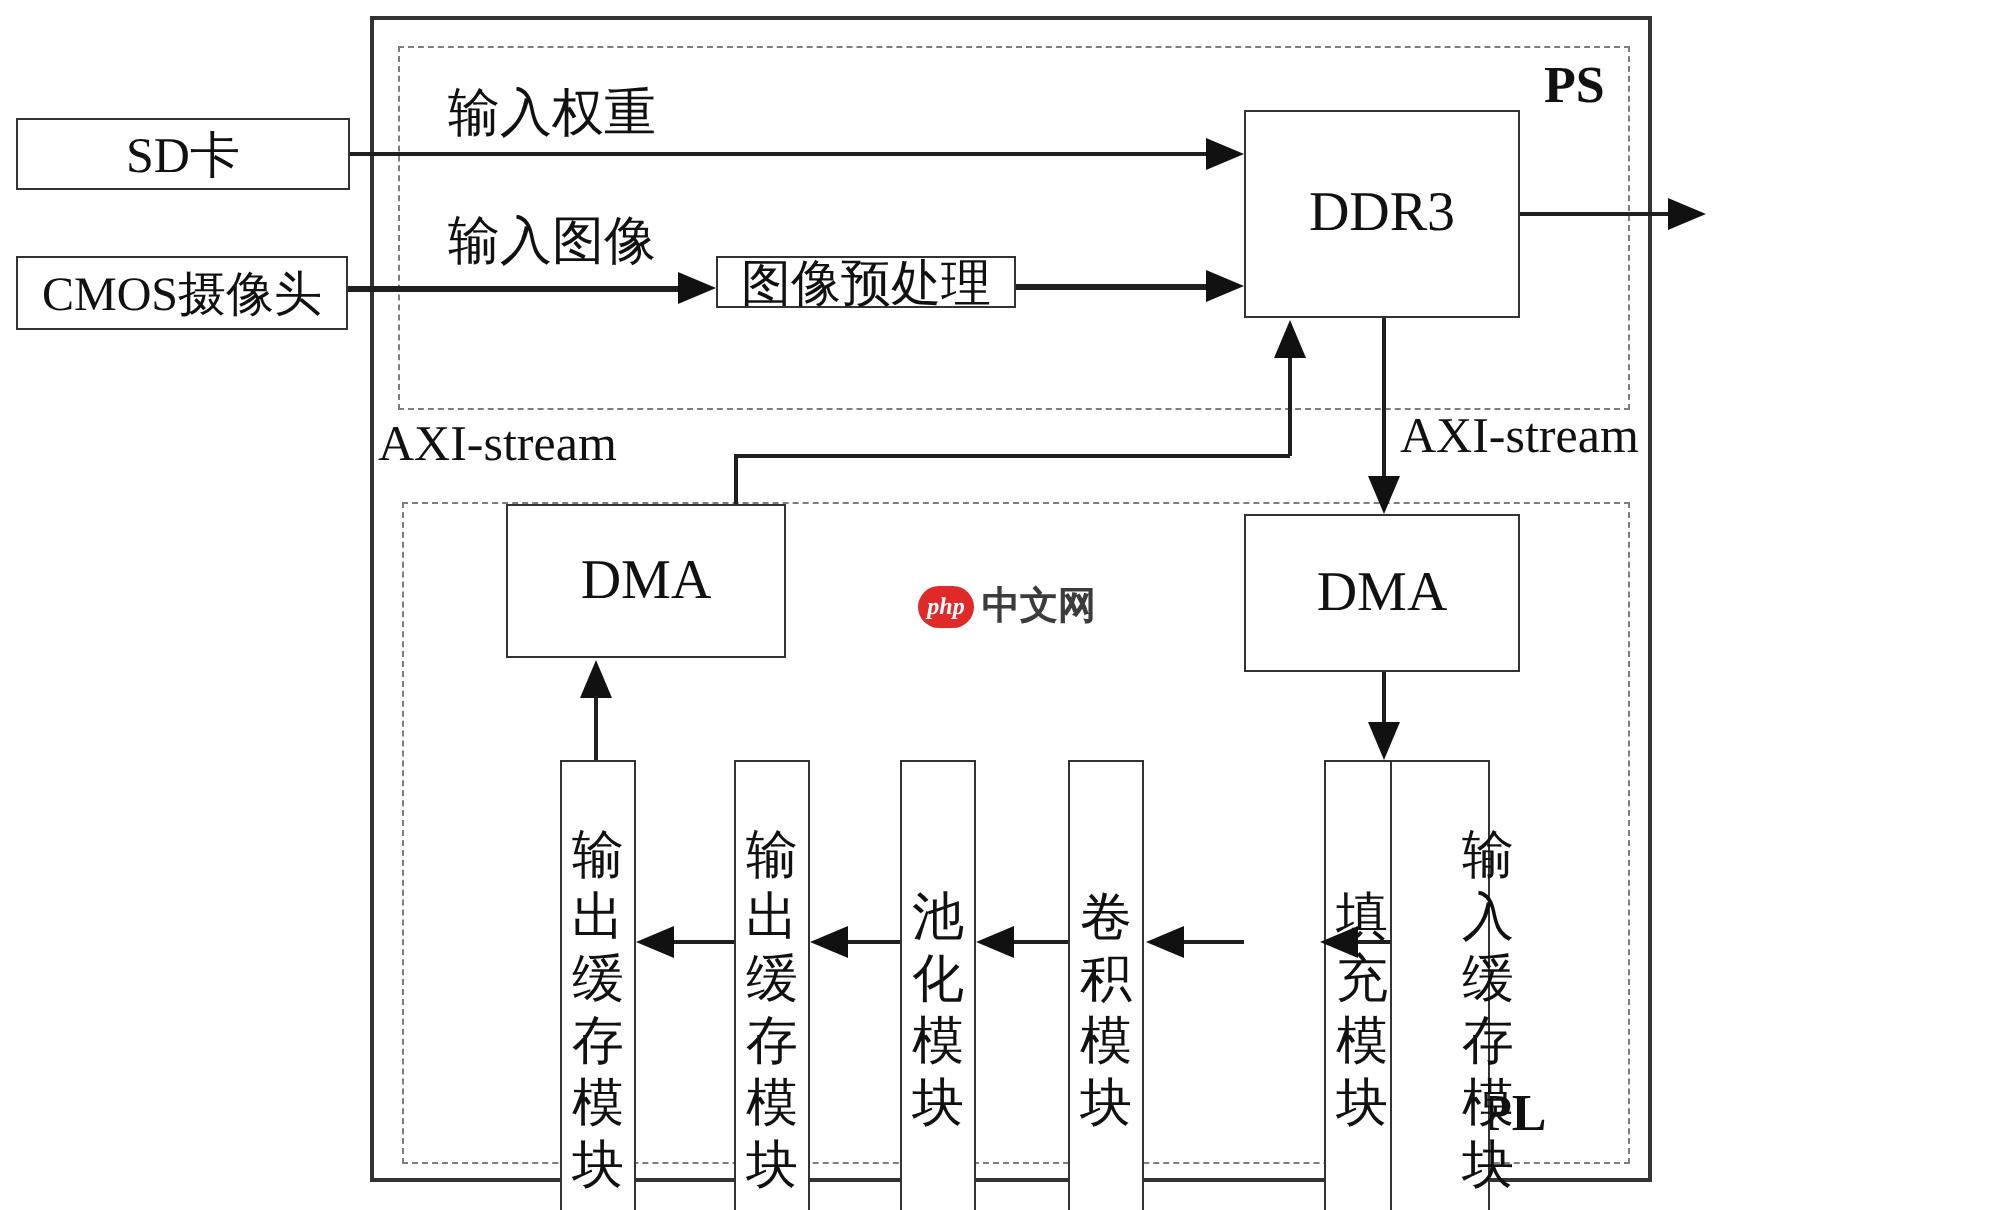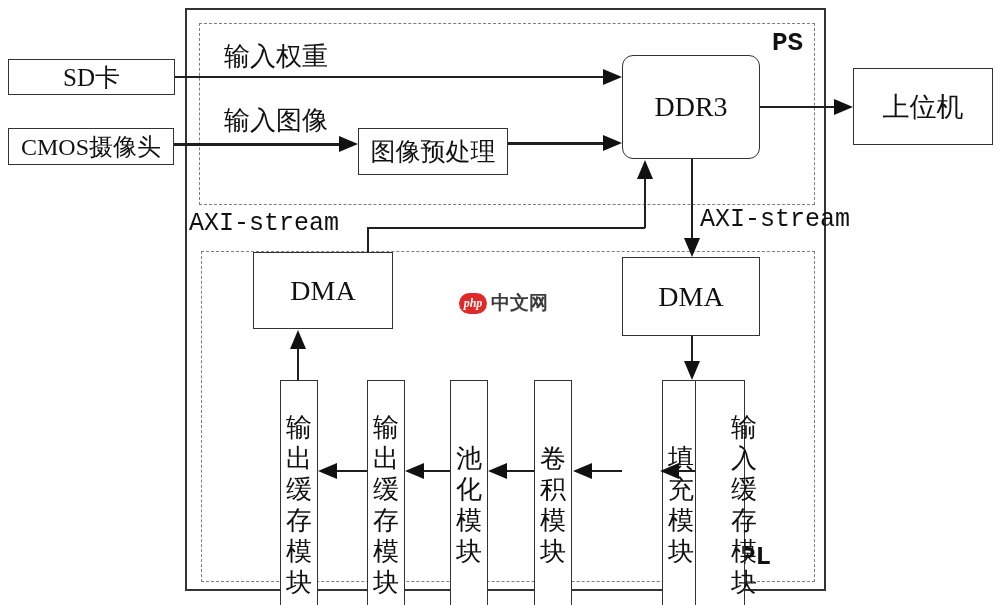--- a/index.html
+++ b/index.html
@@ -1,21 +1,21 @@
 <!DOCTYPE html>
 <html><head>
 <meta charset="utf-8">
 <style>
   html,body{margin:0;padding:0;background:#ffffff;}
   #canvas{position:relative;width:1000px;height:605px;background:#ffffff;overflow:hidden;
           font-family:"Liberation Serif","DejaVu Serif",serif;color:#111;}
   .box{position:absolute;border:1.5px solid #333;background:#fff;display:flex;
        align-items:center;justify-content:center;box-sizing:border-box;text-align:right;}
   .region{position:absolute;border:1.5px dashed #7d7d7d;box-sizing:border-box;}
-  .lbl{position:absolute;white-space:nowrap;font-family:Liberation Mono, monospace;}
+  .lbl{position:absolute;white-space:nowrap;}
   .bold{font-weight:bold;}
   .hline{position:absolute;background:#1f1f1f;height:1.5px;}
   .vline{position:absolute;background:#1f1f1f;width:1.5px;}
   .thick{height:2.5px;}
   .arr{position:absolute;width:0;height:0;}
   .arr-right{border-top:8px solid transparent;border-bottom:8px solid transparent;border-left:19px solid #111;}
   .arr-left{border-top:8px solid transparent;border-bottom:8px solid transparent;border-right:19px solid #111;}
   .arr-up{border-left:8px solid transparent;border-right:8px solid transparent;border-bottom:19px solid #111;}
   .arr-down{border-left:8px solid transparent;border-right:8px solid transparent;border-top:19px solid #111;}
   .vmod{position:absolute;top:380px;height:250px;width:38px;border:1.5px solid #333;background:#fff;
@@ -36,26 +36,25 @@
   <div class="box" style="left:185px;top:8px;width:641px;height:583px;border-width:2px;background:transparent;"></div>
 
   <div class="region" style="left:199px;top:23px;width:616px;height:182px;"></div>
   <div class="lbl bold" style="left:772px;top:28px;font-size:26px;">PS</div>
 
   <div class="region" style="left:201px;top:251px;width:614px;height:331px;"></div>
   <div class="lbl bold" style="left:740px;top:542px;font-size:26px;">PL</div>
 
   <div class="box" style="left:8px;top:59px;width:167px;height:36px;font-size:25px;">SD卡</div>
   <div class="box" style="left:8px;top:128px;width:166px;height:37px;font-size:24px;">CMOS摄像头</div>
-  <div class="box" style="left:853px;top:68px;width:140px;height:77px;font-size:27px;">上位机</div>
 
   <div class="lbl" style="left:224px;top:39px;font-size:26px;">输入权重</div>
   <div class="lbl" style="left:224px;top:103px;font-size:26px;">输入图像</div>
-  <div class="box" style="left:358px;top:128px;width:150px;height:47px;font-size:25px;">图像预处理</div>
-  <div class="box" style="left:622px;top:55px;width:138px;height:104px;font-size:28px;border-radius:11px;">DDR3</div>
+  <div class="box" style="left:358px;top:128px;width:150px;height:26px;font-size:25px;">图像预处理</div>
+  <div class="box" style="left:622px;top:55px;width:138px;height:104px;font-size:28px;">DDR3</div>
 
   <div class="lbl" style="left:189px;top:209px;font-size:25px;">AXI-stream</div>
   <div class="lbl" style="left:700px;top:205px;font-size:25px;">AXI-stream</div>
 
   <div class="box" style="left:253px;top:252px;width:140px;height:77px;font-size:28px;">DMA</div>
   <div class="box" style="left:622px;top:257px;width:138px;height:79px;font-size:28px;">DMA</div>
 
   <div class="vmod" style="left:280px;">输出缓存模块</div>
   <div class="vmod" style="left:367px;">输出缓存模块</div>
   <div class="vmod" style="left:450px;">池化模块</div>

